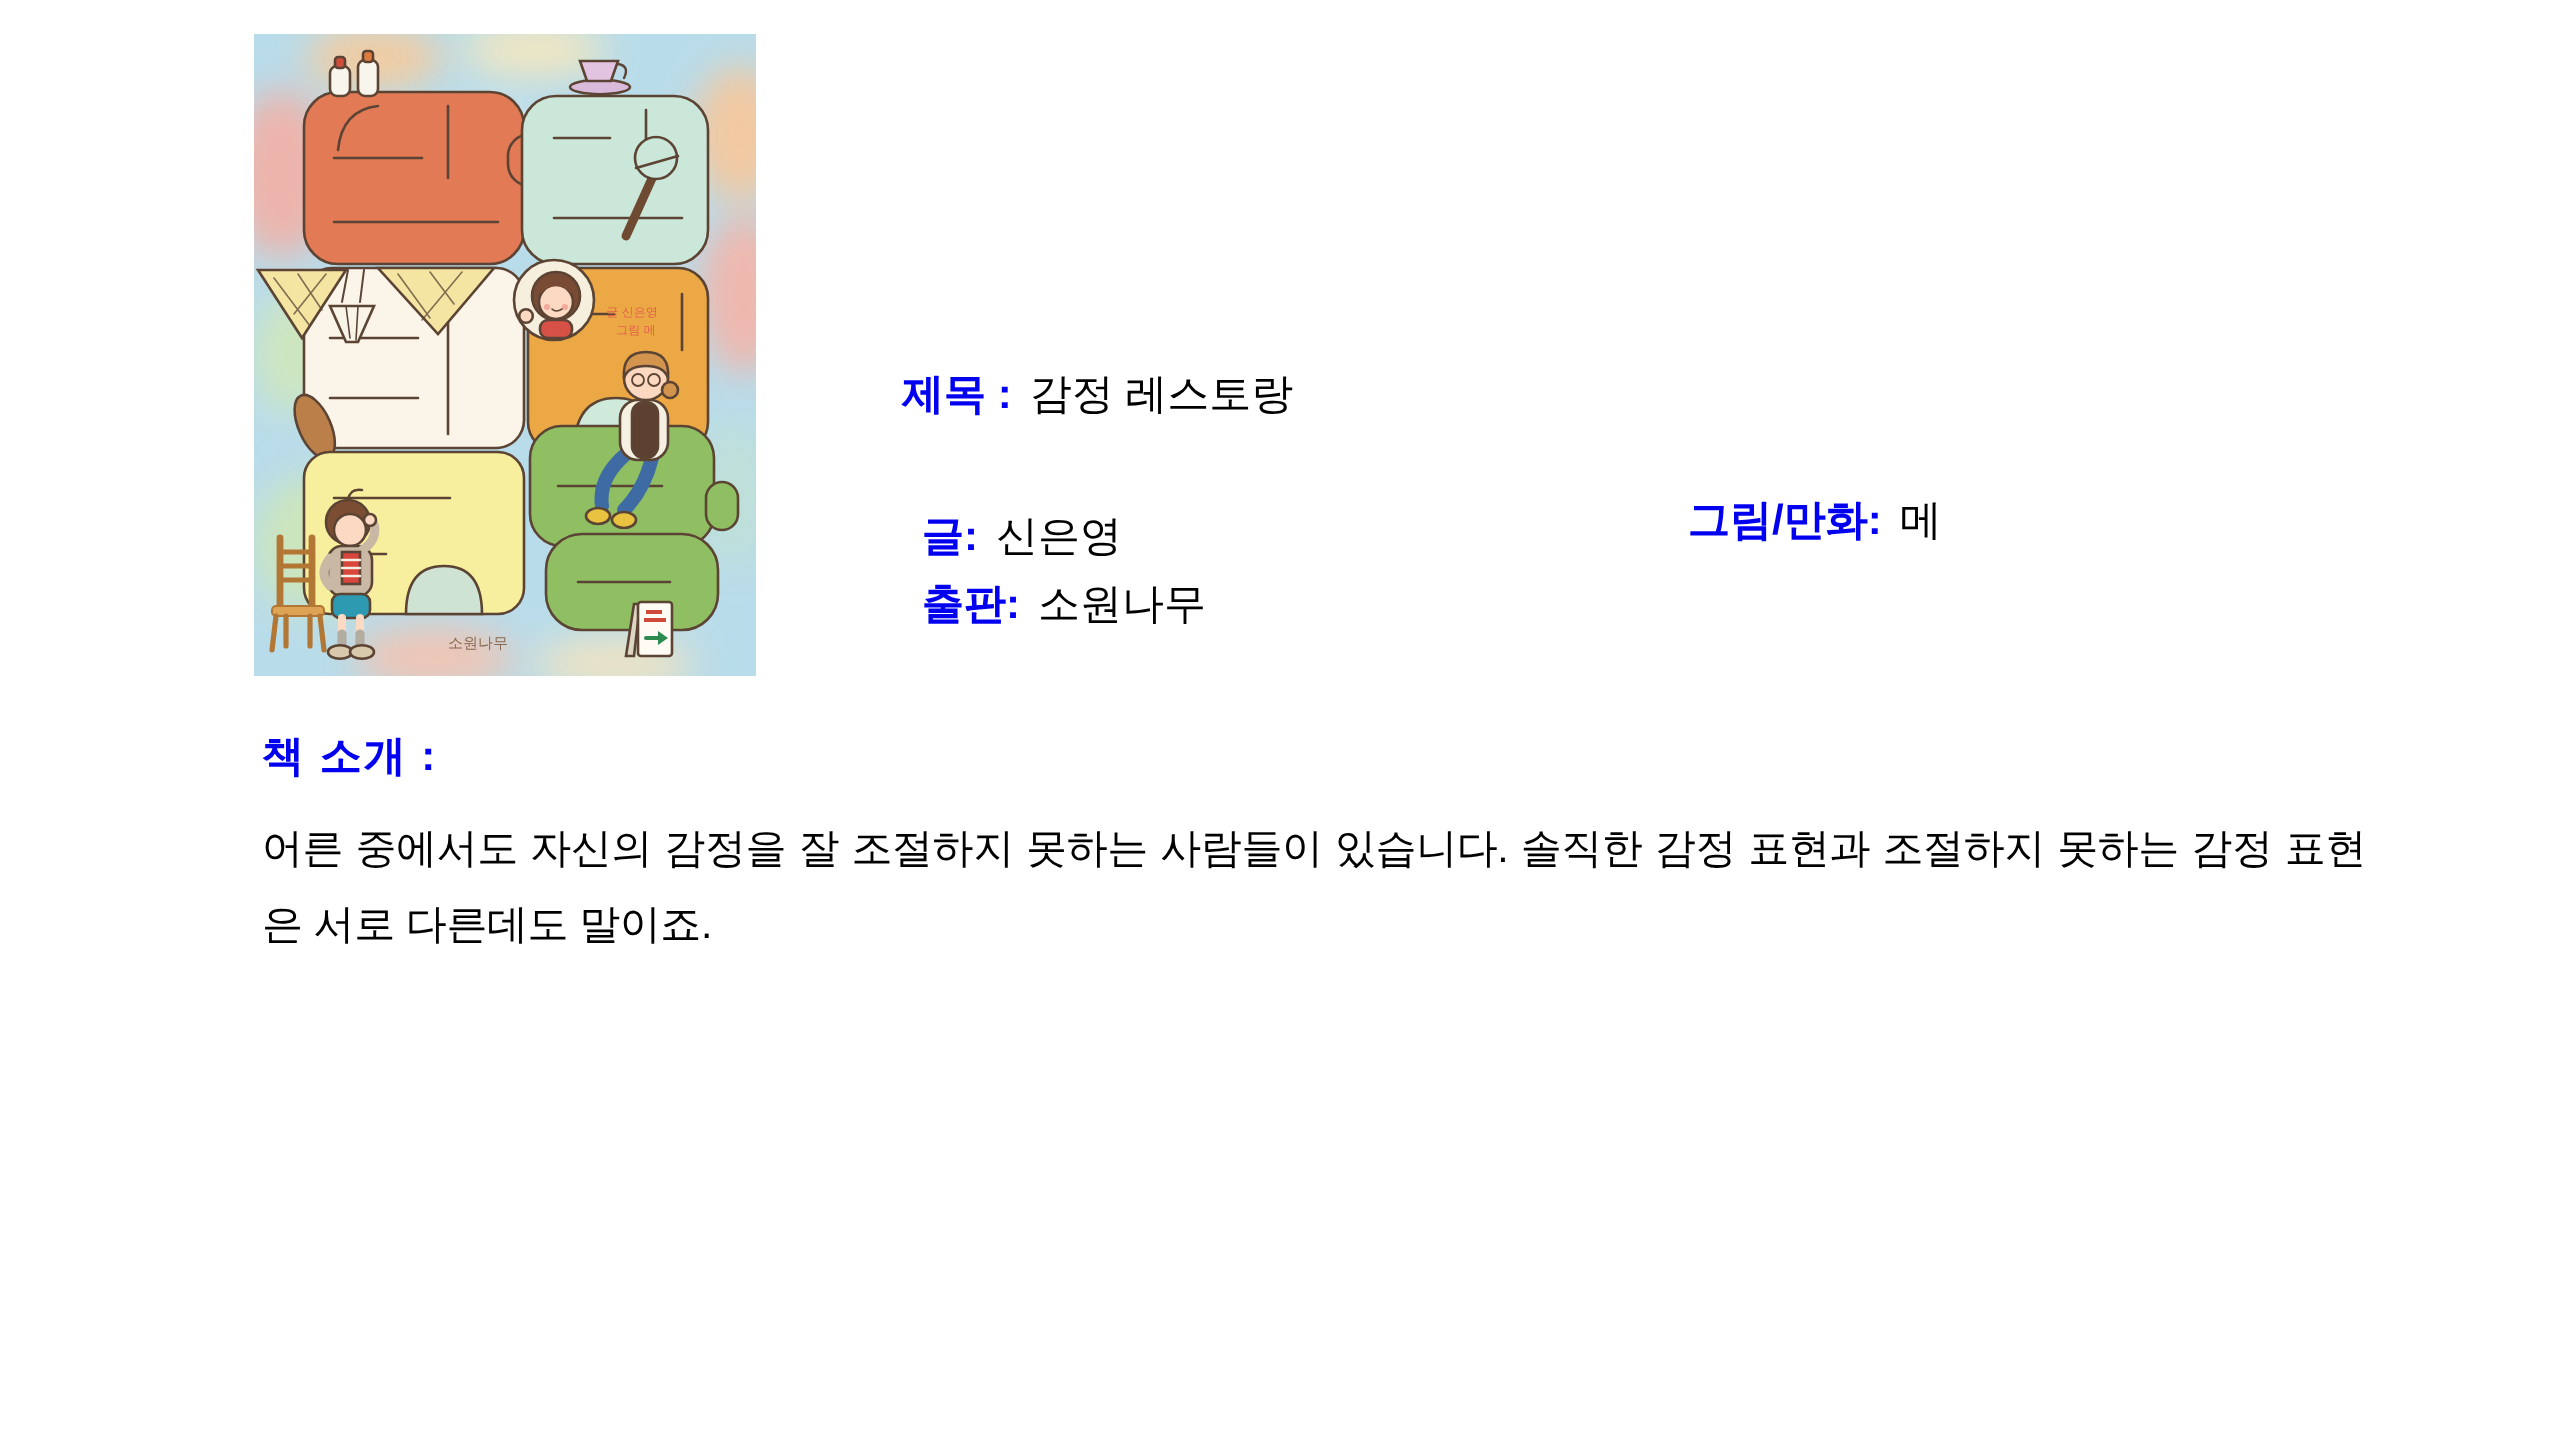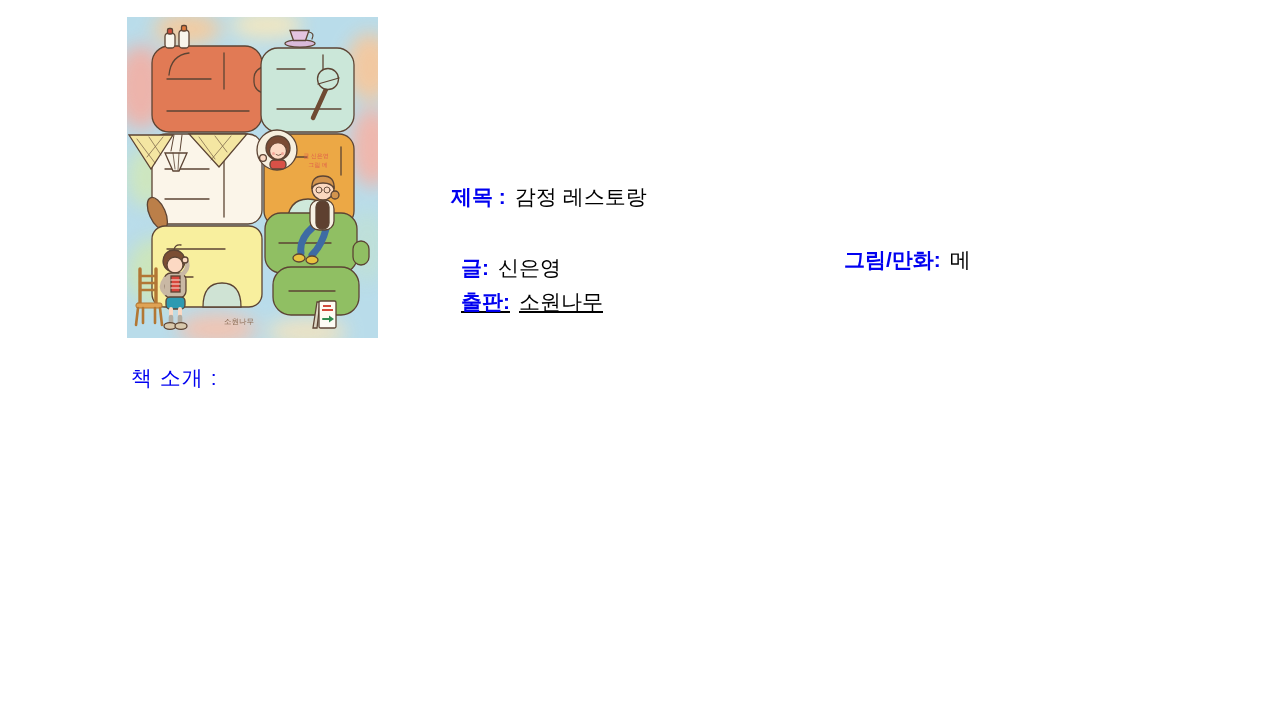--- a/index.html
+++ b/index.html
@@ -9,25 +9,25 @@
     position:relative;overflow:hidden;
   }
   .page{position:absolute;inset:0;}
   .cover{position:absolute;left:127px;top:17px;width:251px;height:321px;}
   .cover svg{display:block;}
   .meta-cell{position:absolute;white-space:nowrap;font-size:21px;color:var(--body-text,#000);}
   .meta-cell .label{color:var(--label-blue,#0101f0);font-weight:bold;margin-right:9px;}
   .row1{left:451px;top:183px;}
   .row2a{left:461px;top:235px;margin-top:19px;}
   .row2b{left:812px;top:246px;margin-left:32px;}
-  .row3a{left:461px;top:288px;text-decoration:underline;}
+  .row3a{left:461px;top:288px;}
   .row3b{left:817px;top:288px;}
   .intro-heading{
     position:absolute;left:131px;top:364px;
-    font-size:21px;font-weight:normal;color:var(--label-blue,#0101f0);
+    font-size:21px;font-weight:bold;color:var(--label-blue,#0101f0);
     letter-spacing:1px;
   }
   .intro-body{position:absolute;left:131px;top:406px;width:1052px;}
   .intro-body p{
     margin:0 0 17px 0;font-size:20.5px;line-height:38px;color:var(--body-text,#000);
     text-align:justify;word-break:break-all;letter-spacing:-0.2px;
   }
 </style>
 </head>
 <body>
@@ -221,15 +221,16 @@
   </div>
   <div class="meta-cell row2b">
     <span class="label">그림/만화:</span><span class="value">메</span>
   </div>
   <div class="meta-cell row3a">
     <span class="label">출판:</span><span class="value">소원나무</span>
   </div>
 
   <div class="intro-heading">책 소개 :</div>
   <div class="intro-body">
+    <p>어른 중에서도 자신의 감정을 잘 조절하지 못하는 사람들이 있습니다. 솔직한 감정 표현과 조절하지 못하는 감정 표현은 서로 다른데도 말이죠.</p>
   </div>
 
 </div>
 
 </body></html>

